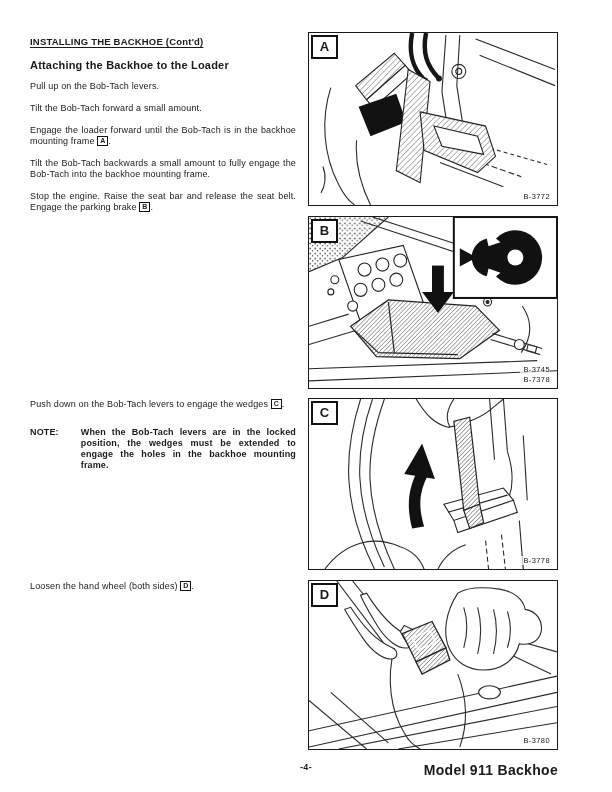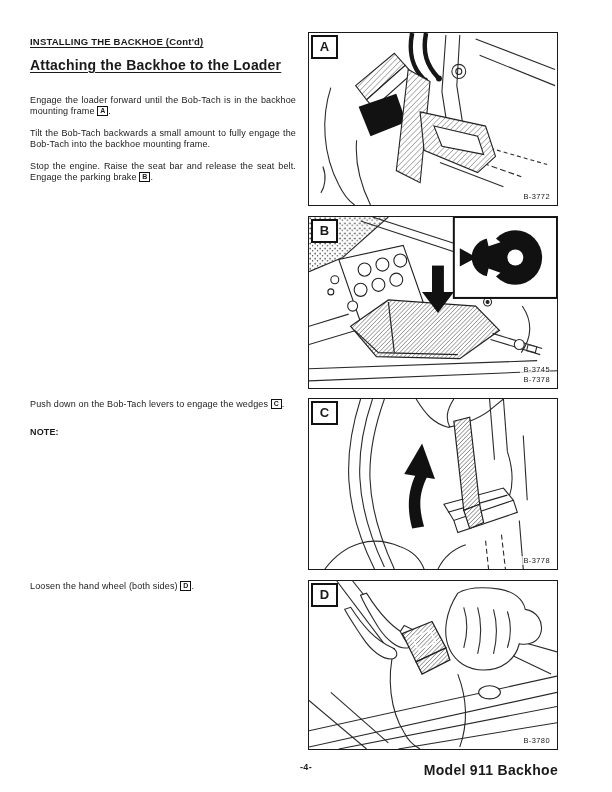--- a/index.html
+++ b/index.html
@@ -15,23 +15,23 @@
   .text-col{position:absolute;left:30px;width:266px;}
   .block1{top:36px;}
   .block2{top:399px;}
   .block3{top:581px;}
   .heading{
     font-size:9.5px;font-weight:bold;letter-spacing:.2px;
     text-decoration:underline;text-underline-offset:2px;
     margin:0 0 13px 0;line-height:11px;
   }
   .subheading{
-    font-size:14px;font-weight:bold;letter-spacing:.2px;
-    text-decoration:underline;text-underline-offset:2px;
-    margin:0 0 24px 0;line-height:11px;
+    font-size:11px;font-weight:bold;letter-spacing:.2px;
+    text-underline-offset:2px;
+    margin:0 0 10px 0;line-height:11px;
   }
   .para{
     font-size:9px;line-height:11px;letter-spacing:.15px;
     margin:0 0 11px 0;text-align:justify;
   }
   .para:last-child{margin-bottom:0;}
   .refbox{
     display:inline-block;border:1px solid #111;
     font-size:7px;font-weight:bold;line-height:8px;
     padding:0 2px;position:relative;top:-1px;
@@ -74,29 +74,32 @@
   }
 </style>
 </head>
 <body>
 
 <div class="page">
 
   <div class="text-col block1">
     <div class="heading">INSTALLING THE BACKHOE (Cont'd)</div>
     <div class="subheading">Attaching the Backhoe to the Loader</div>
+    <p class="para">Pull up on the Bob-Tach levers.</p>
+    <p class="para">Tilt the Bob-Tach forward a small amount.</p>
     <p class="para"><span>Engage the loader forward until the Bob-Tach is in the backhoe mounting frame </span><span class="refbox">A</span><span>.</span></p>
     <p class="para">Tilt the Bob-Tach backwards a small amount to fully engage the Bob-Tach into the backhoe mounting frame.</p>
     <p class="para"><span>Stop the engine. Raise the seat bar and release the seat belt. Engage the parking brake </span><span class="refbox">B</span><span>.</span></p>
   </div>
 
   <div class="text-col block2">
     <p class="para"><span>Push down on the Bob-Tach levers to engage the wedges </span><span class="refbox">C</span><span>.</span></p>
     <div class="note">
       <span class="note-label">NOTE:</span>
+      <span class="note-body">When the Bob-Tach levers are in the locked position, the wedges must be extended to engage the holes in the backhoe mounting frame.</span>
     </div>
   </div>
 
   <div class="text-col block3">
     <p class="para" style="margin-bottom:12px;"><span>Loosen the hand wheel (both sides) </span><span class="refbox">D</span><span>.</span></p>
   </div>
 
   <div class="panel panel-a">
     <svg viewBox="0 0 250 170" preserveAspectRatio="none">
       <defs>

